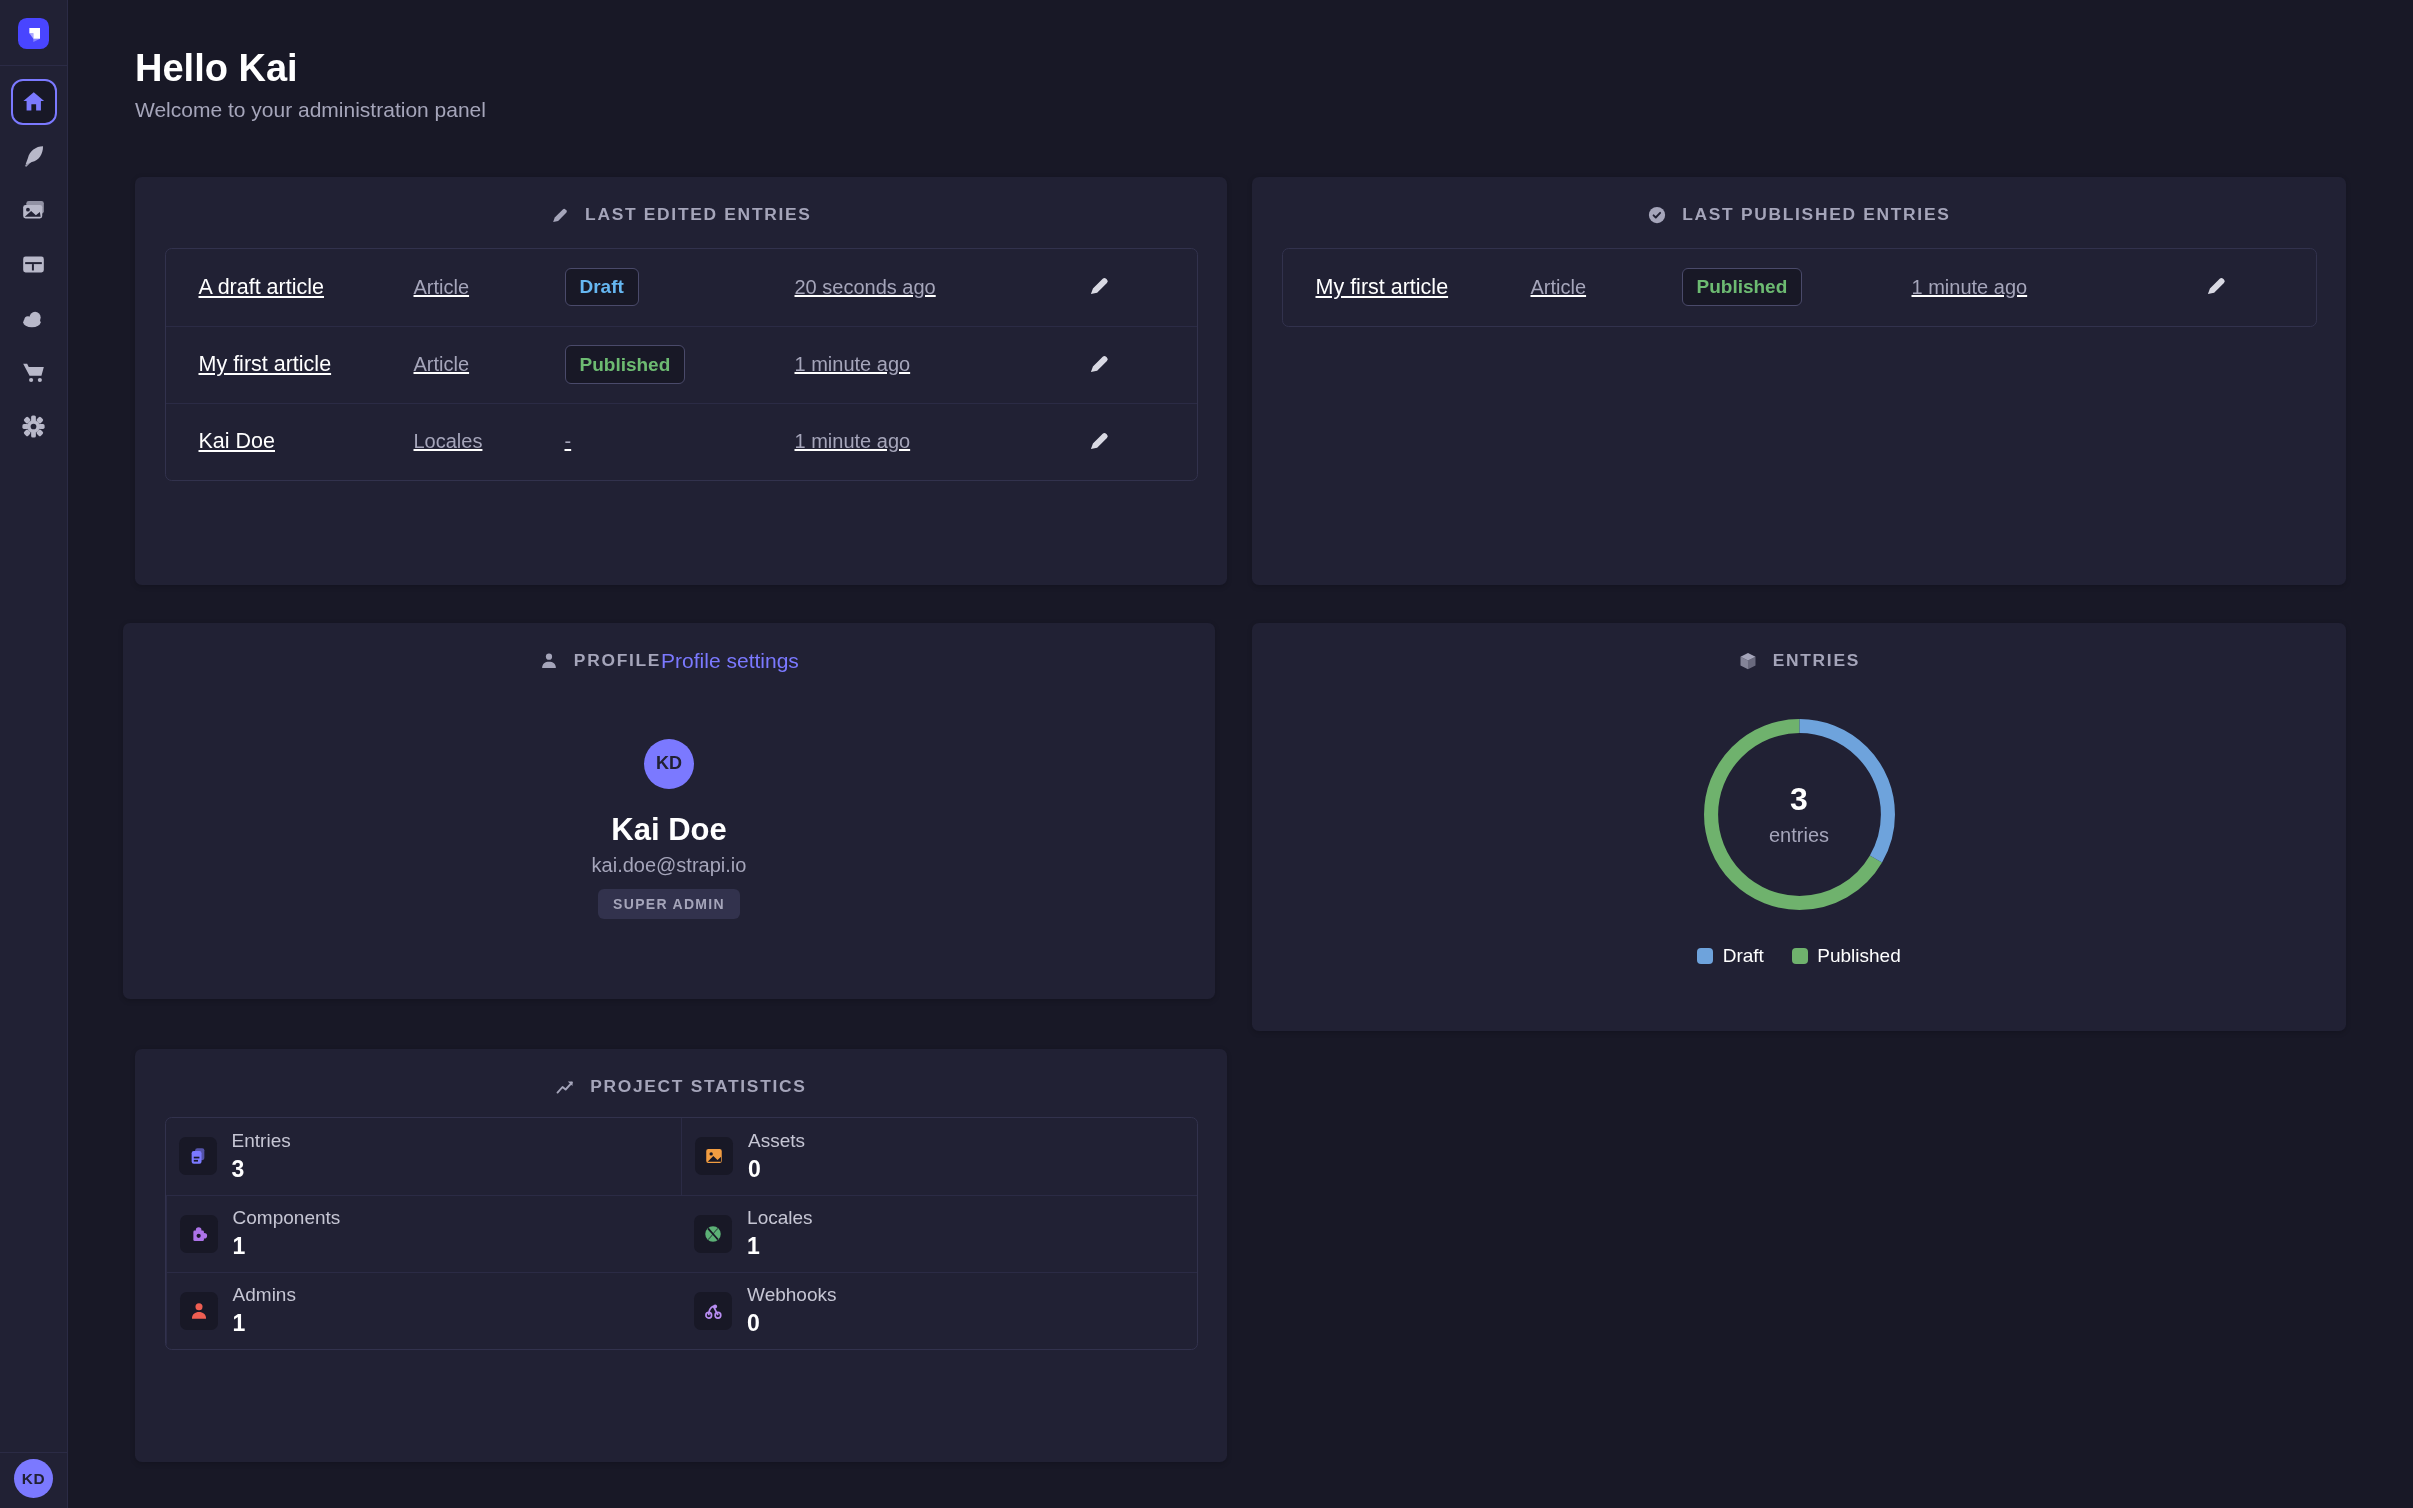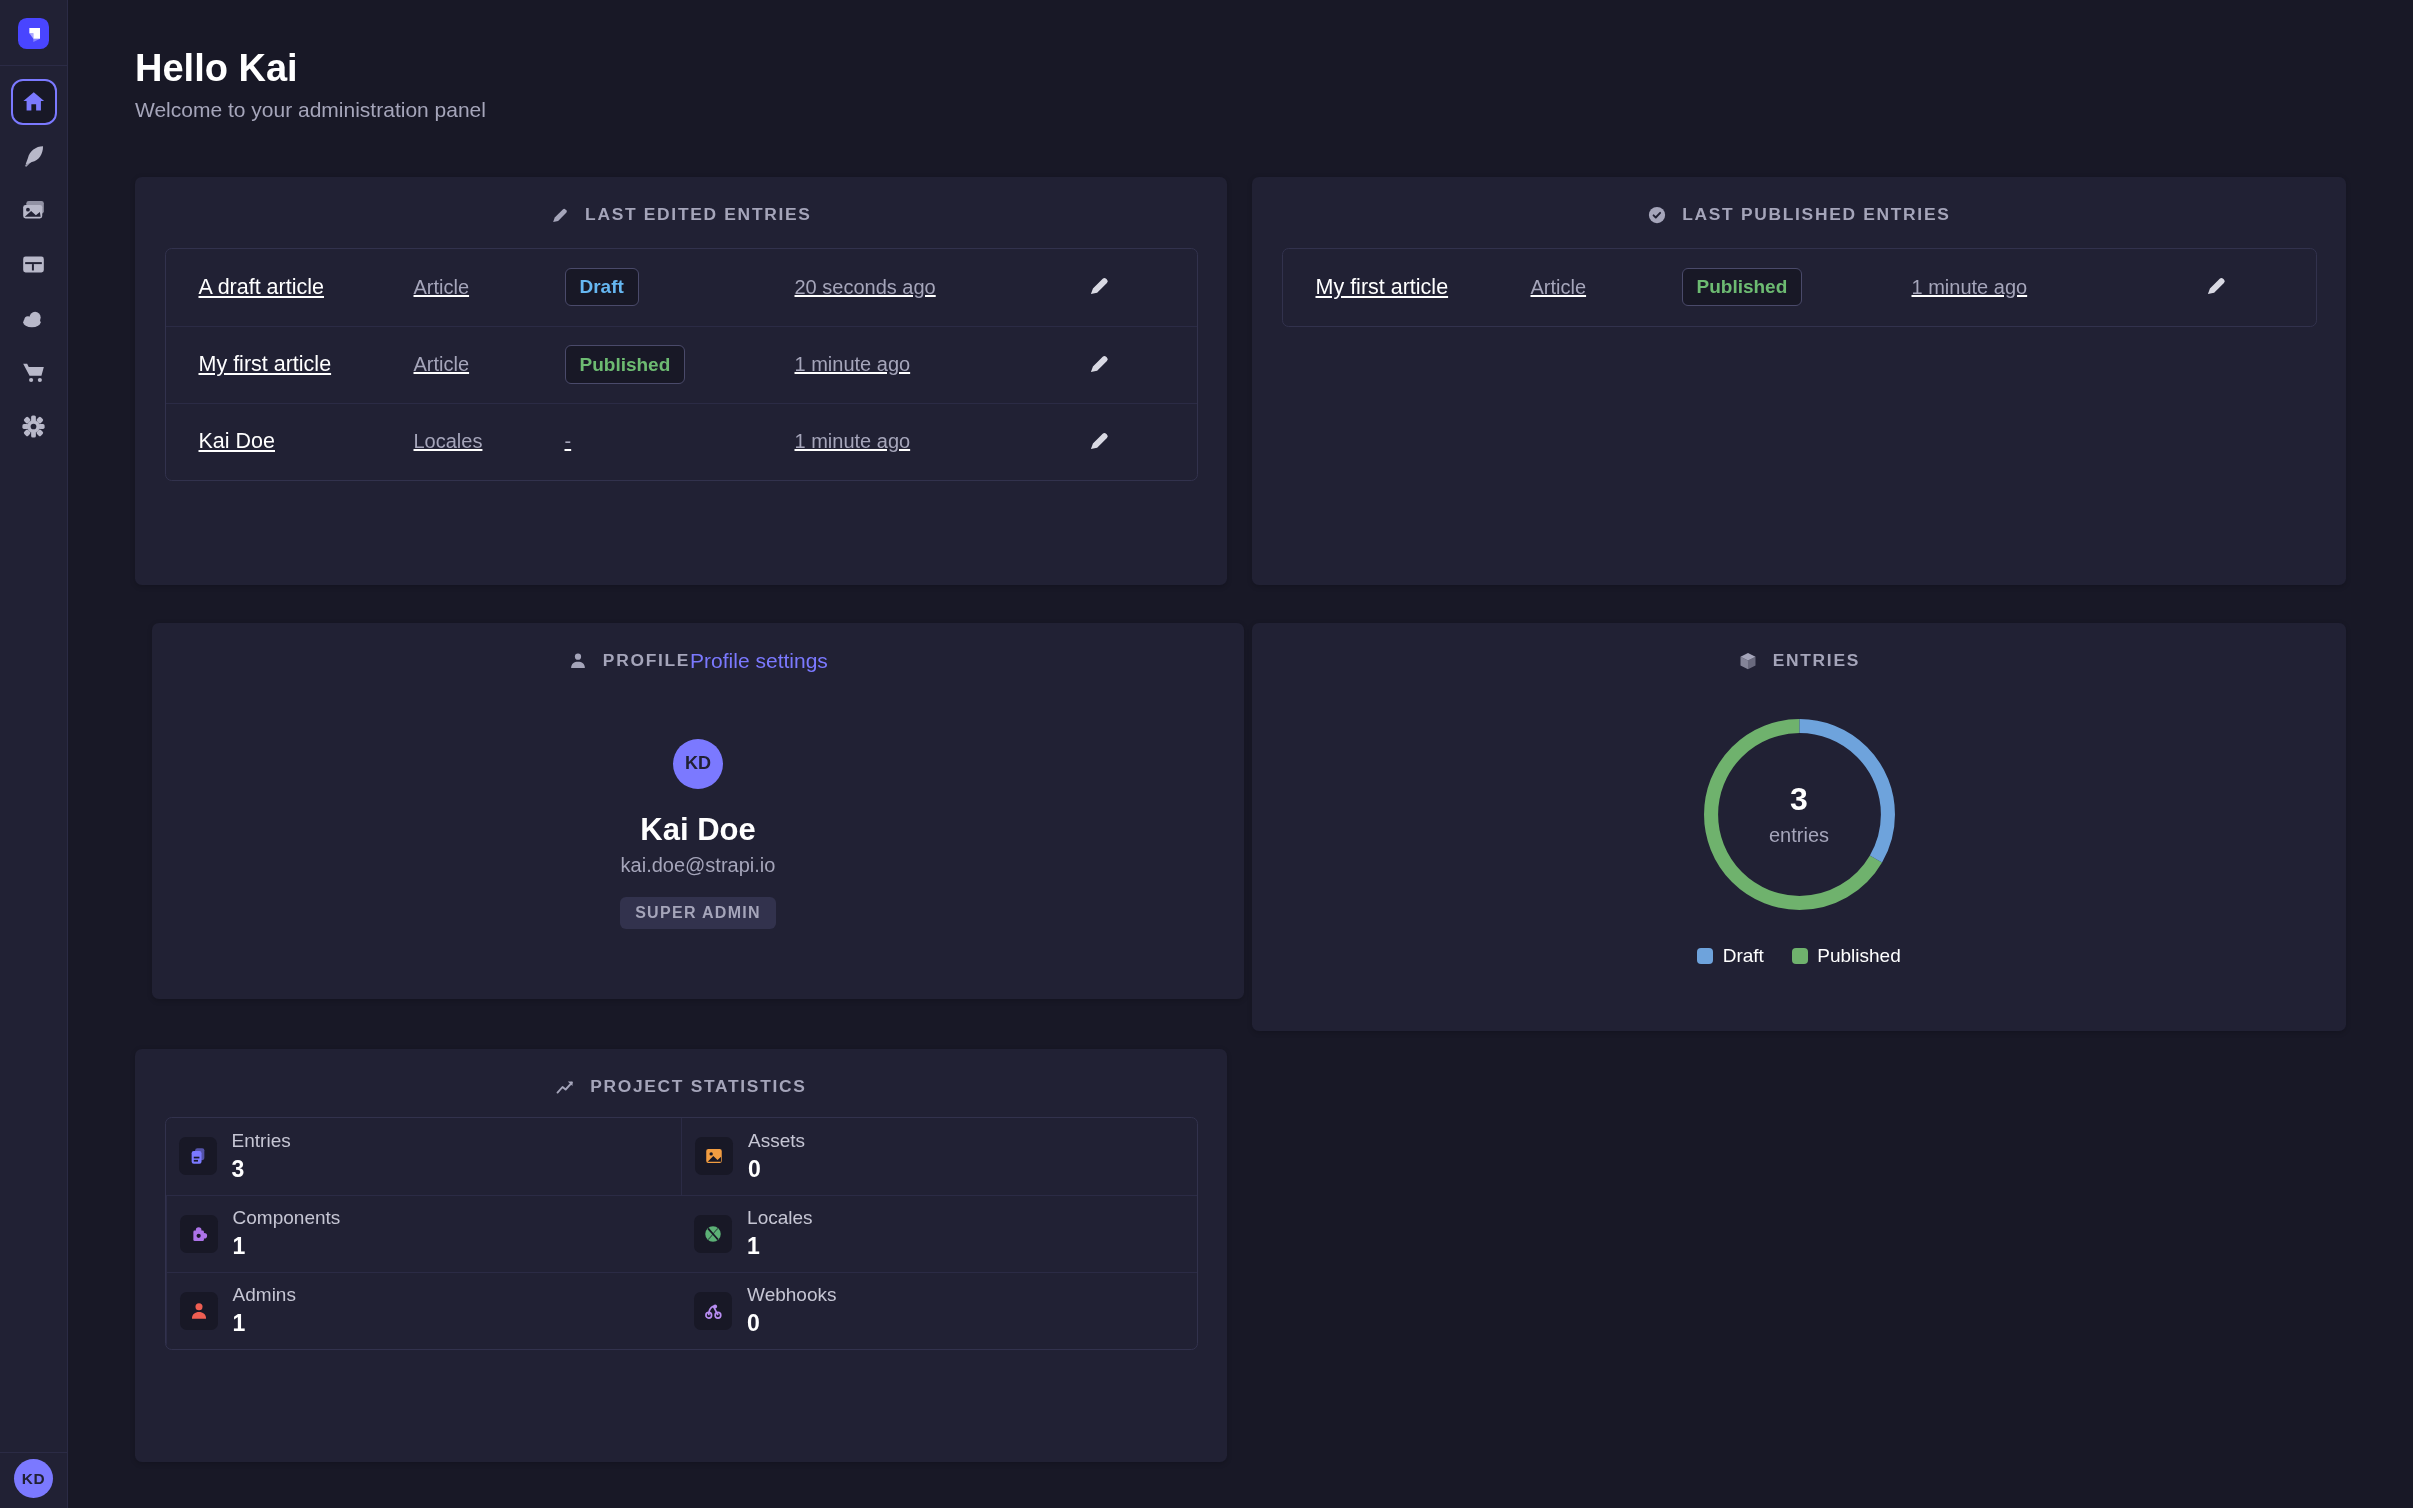--- a/index.html
+++ b/index.html
@@ -41,21 +41,21 @@
   .page-title { font-size:38px; font-weight:bold; color:#ffffff; }
   .page-subtitle { margin-top:8px; font-size:21px; color:#a5a5ba; }
 
   
   .panel {
     position:absolute; background:#212134; border-radius:6.7px;
     padding:27px 29.5px; box-shadow:0 1.3px 5.4px rgba(0,0,0,0.18);
   }
   .panel-edited    { left:135px;  top:177px;  width:1092px; height:408px; }
   .panel-published { left:1252px; top:177px;  width:1094px; height:408px; }
-  .panel-profile   { left:152px;  top:623px;  width:1092px; height:376px; }
+  .panel-profile   { left:123px;  top:623px;  width:1092px; height:376px; }
   .panel-entries   { left:1252px; top:623px;  width:1094px; height:408px; }
   .panel-stats     { left:135px;  top:1049px; width:1092px; height:413px; }
 
   .panel-head { display:flex; align-items:center; justify-content:center; height:21.5px; }
   .panel-head-left { display:flex; align-items:center; gap:14.7px; }
   .panel-title {
     font-size:17.4px; font-weight:bold; letter-spacing:1.7px;
     color:#a5a5ba; text-transform:uppercase;
   }
   .panel-link { font-size:21px; color:#7b79ff; text-decoration:none; }
@@ -83,22 +83,22 @@
   
   .profile-body { display:flex; flex-direction:column; align-items:center; }
   .profile-avatar {
     margin-top:67px; width:50px; height:50px; border-radius:50%;
     background:#7b79ff; color:#212134; font-weight:bold; font-size:18px;
     display:flex; align-items:center; justify-content:center;
   }
   .profile-name { margin-top:23px; font-size:31px; font-weight:bold; color:#ffffff; }
   .profile-email { margin-top:6px; font-size:20px; color:#a5a5ba; }
   .profile-role {
-    margin-top:20px; background:#32324d; color:#a5a5ba; border-radius:6px;
-    padding:7.4px 14.7px; font-size:16px; font-weight:bold; letter-spacing:1.3px;
+    margin-top:12px; background:#32324d; color:#a5a5ba; border-radius:6px;
+    padding:7.4px 14.7px; font-size:14px; font-weight:bold; letter-spacing:1.3px;
   }
 
   
   .donut-wrap { position:relative; width:201px; height:201px; margin:42px auto 0 auto; }
   .donut-center {
     position:absolute; inset:0; display:flex; flex-direction:column;
     align-items:center; justify-content:center; gap:6.7px;
   }
   .donut-value { font-size:32px; font-weight:bold; color:#ffffff; }
   .donut-label { font-size:20px; color:#a5a5ba; }

